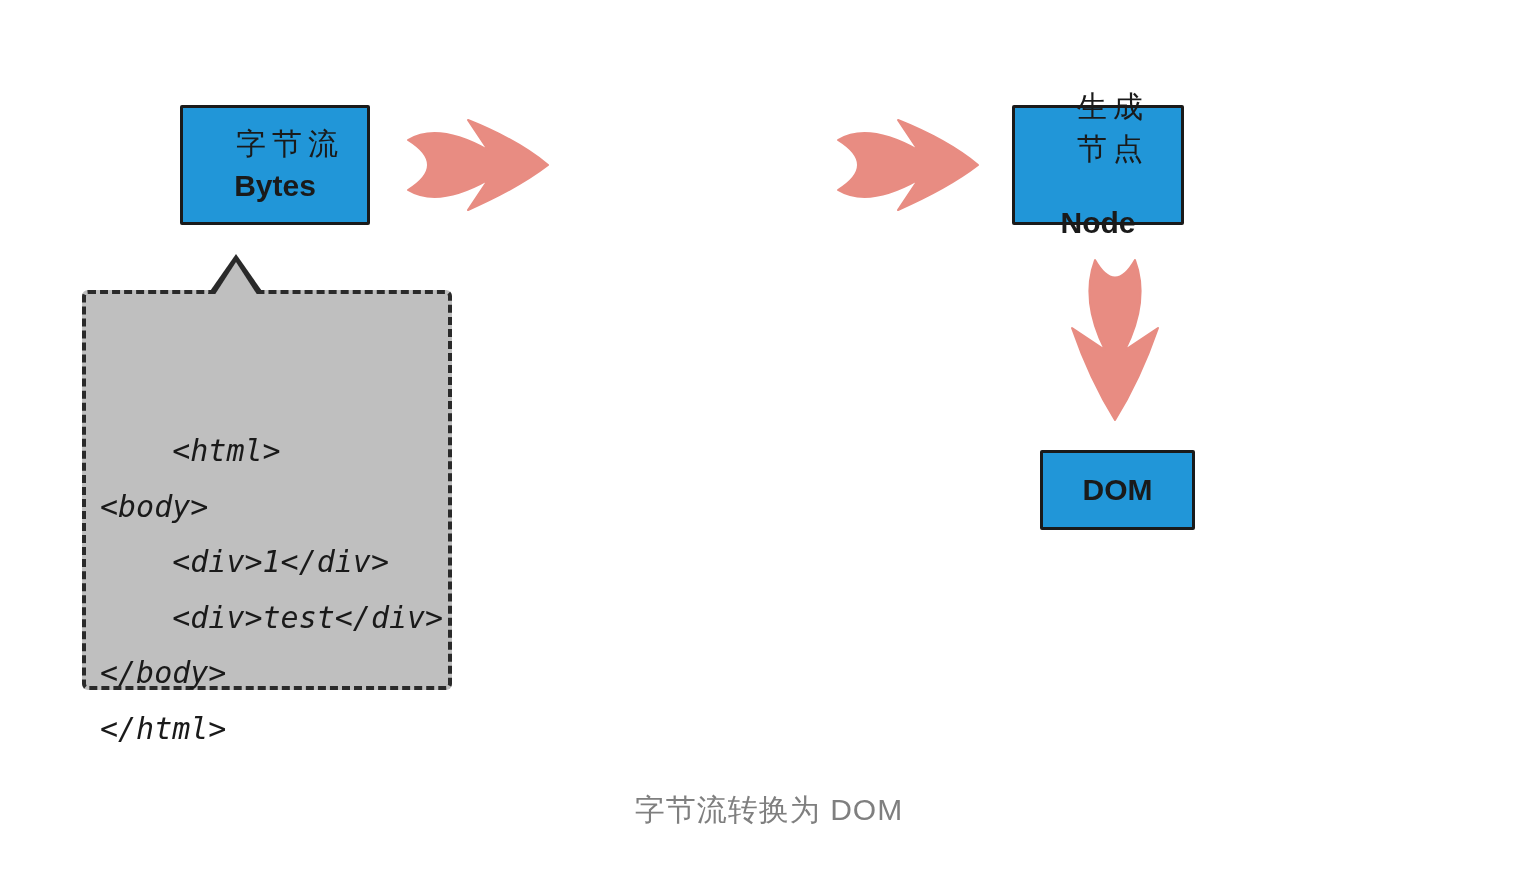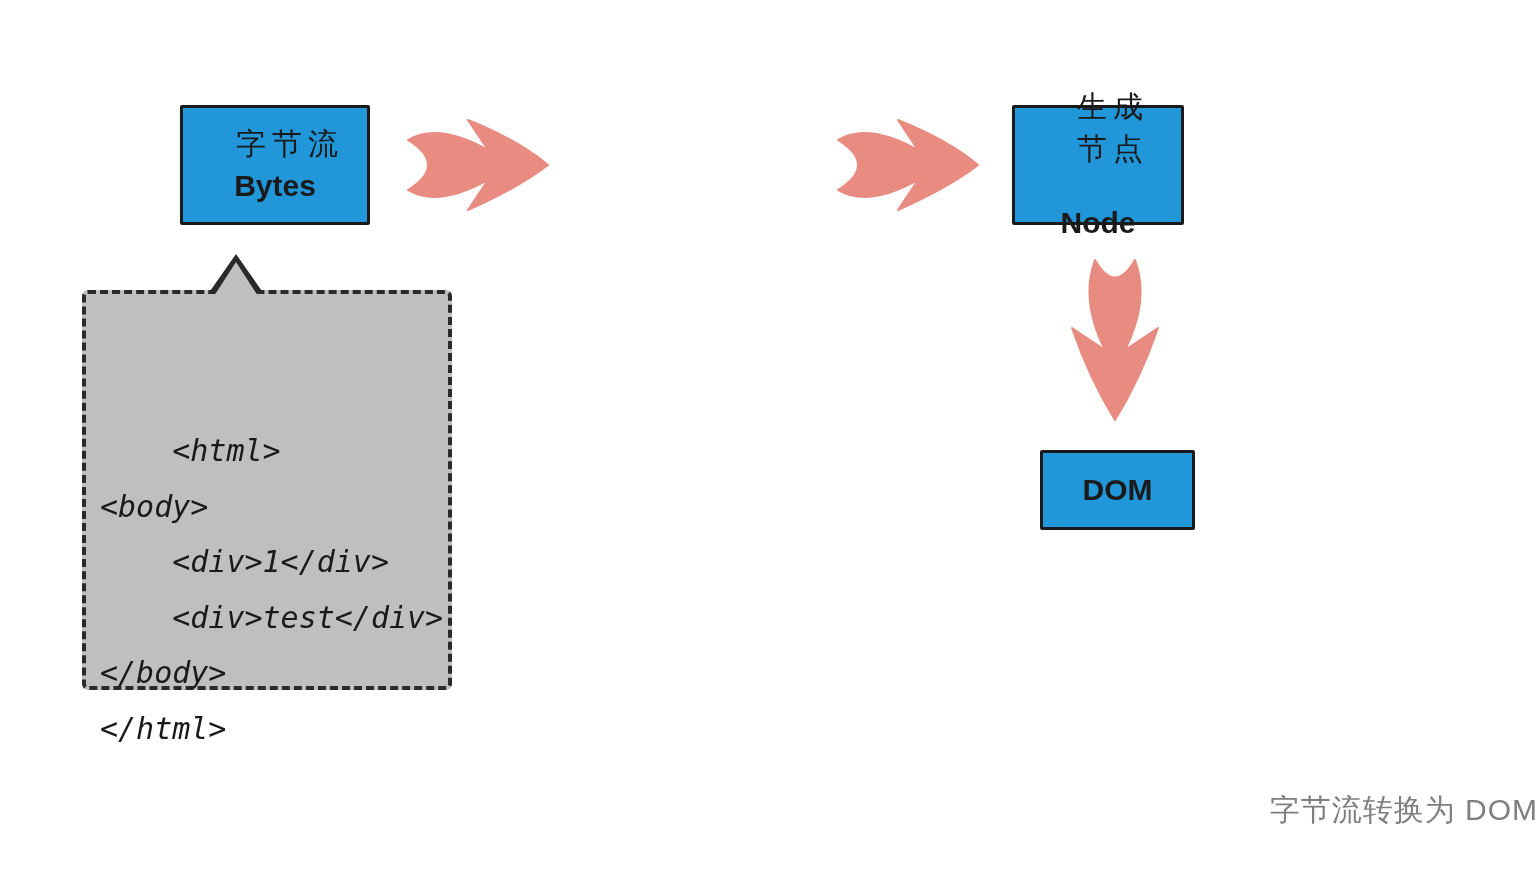--- a/index.html
+++ b/index.html
@@ -87,21 +87,21 @@
     border-left: 22px solid transparent;
     border-right: 22px solid transparent;
     border-bottom: 34px solid #bfbfbf;
     top: 4px; left: -22px;
   }
 
   .caption {
     position: absolute;
     left: 0; right: 0;
     top: 790px;
-    text-align: right;
+    text-align: center;
     font-family: -apple-system, "PingFang SC", "Microsoft YaHei", sans-serif;
     font-size: 30px;
     color: #7f7f7f;
     letter-spacing: 1px;
   }
 </style>
 </head>
 <body>
 
 <div class="stage">

